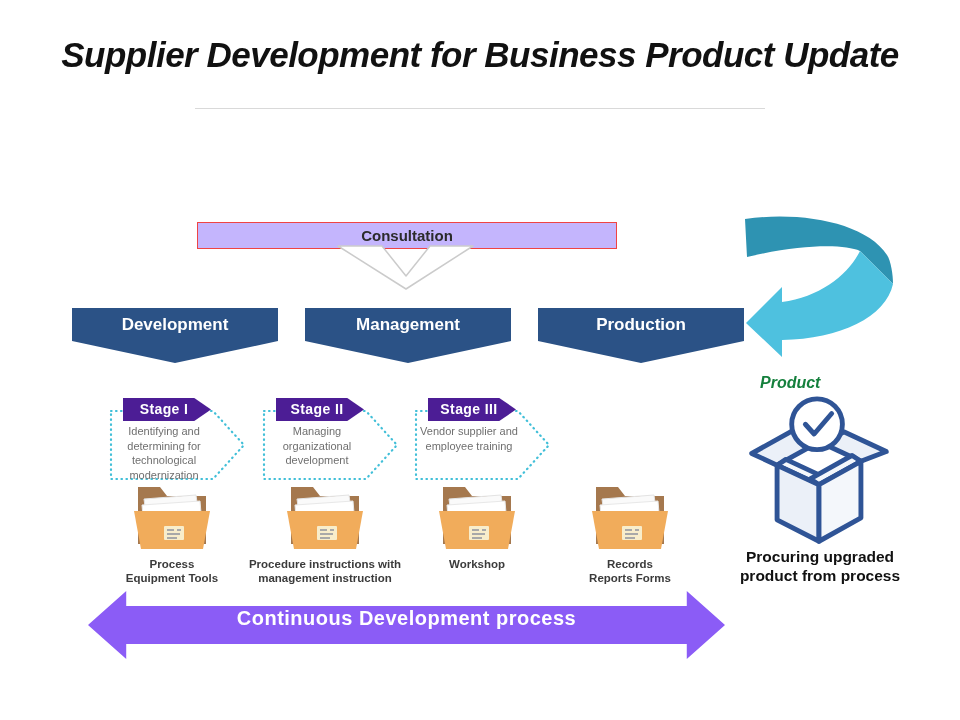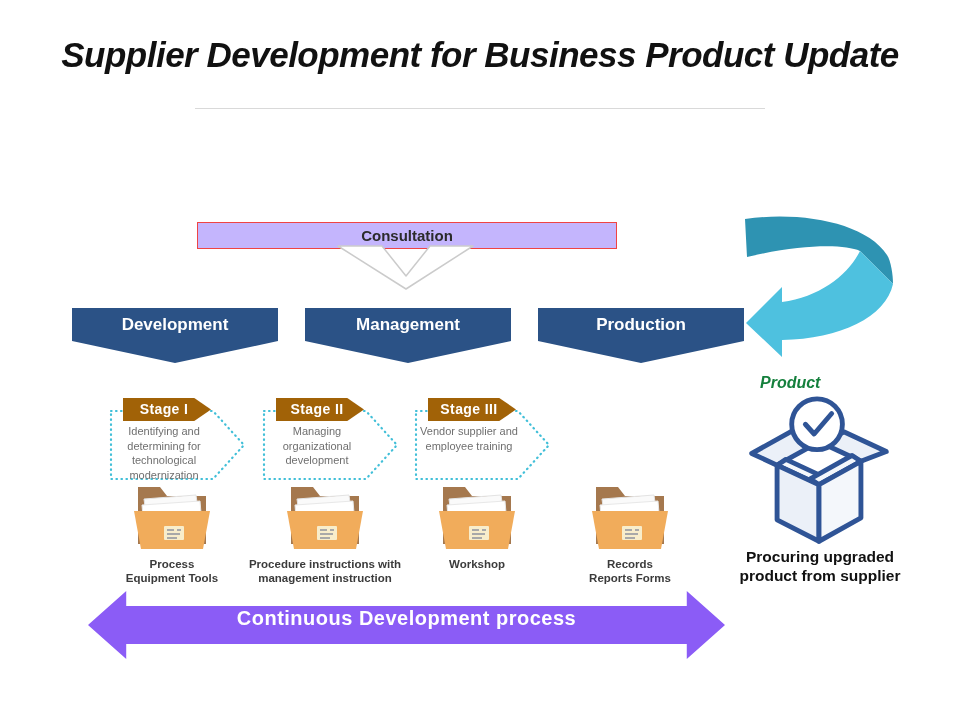--- a/index.html
+++ b/index.html
@@ -24,21 +24,21 @@
           clip-path:polygon(0 0,100% 0,100% 60%,50% 100%,0 60%);}
   .banner.b0{left:72px;} .banner.b1{left:305px;} .banner.b2{left:538px;}
 
   
   .cycle{left:740px;top:202px;}
 
   
   .stage-col{top:386px;width:152px;height:90px;}
   .stage-col.c0{left:96px;} .stage-col.c1{left:249px;} .stage-col.c2{left:401px;} .stage-col.c3{left:554px;}
   .pentagon{position:absolute;left:13px;top:11px;}
-  .stage-tag{position:absolute;left:27px;top:1px;width:88px;height:23px;background:#a16207;color:#fff;
+  .stage-tag{position:absolute;left:27px;top:1px;width:88px;height:23px;background:#4c1d95;color:#fff;
              text-align:center;line-height:23px;font-size:14px;font-weight:bold;letter-spacing:.4px;
              padding-right:6px;box-sizing:border-box;
              clip-path:polygon(0 0,81% 0,100% 50%,81% 100%,0 100%);
              filter:drop-shadow(1.5px 2px 1.5px rgba(90,90,90,.55));}
   .stage-desc{position:absolute;left:16px;top:27px;width:104px;text-align:center;font-size:11px;
               line-height:1.32;color:#6f6f6f;}
 
   
   .folder-col{top:474px;width:152px;height:70px;text-align:center;}
   .folder-col.c0{left:96px;} .folder-col.c1{left:249px;} .folder-col.c2{left:401px;} .folder-col.c3{left:554px;}
@@ -171,15 +171,15 @@
       <polygon points="32,72 75,48 49,36 6,60"></polygon>
       <polygon points="75,48 118,68 144,58 101,38"></polygon>
       <polygon points="32,72 75,92 84,86 41,66" fill="#f4f7fb"></polygon>
       <polygon points="118,68 75,92 66,86 109,62" fill="#f4f7fb"></polygon>
       <polygon points="32,72 75,92 75,150 32,128"></polygon>
       <polygon points="75,92 118,68 118,126 75,150" fill="#f4f7fb"></polygon>
       <circle cx="73" cy="30" r="26" fill="#ffffff"></circle>
       <path d="M61,30 l9,10 l18,-21" fill="none"></path>
     </g>
   </svg>
-  <div class="abs product-caption">Procuring upgraded product from supplier</div>
+  <div class="abs product-caption">Procuring upgraded product from process</div>
 
 </div>
 
 </body></html>

